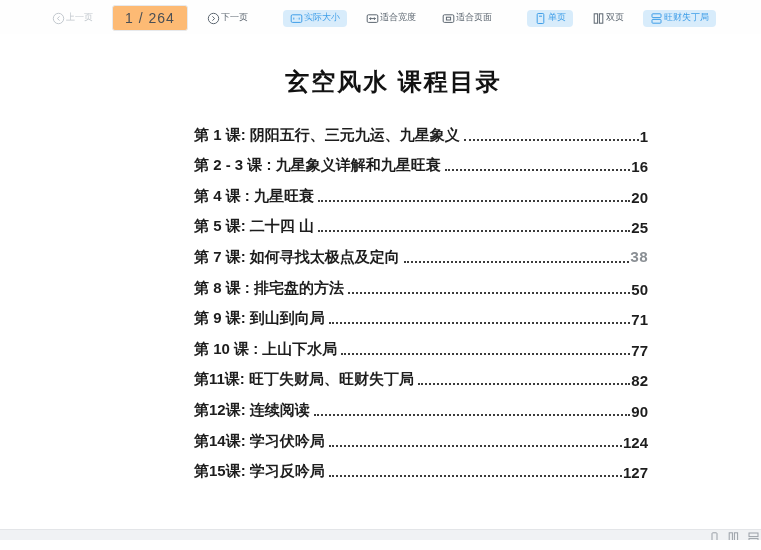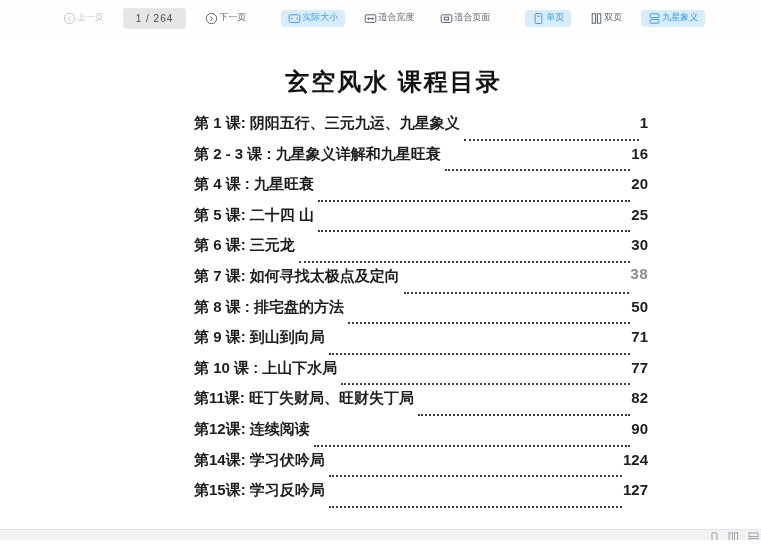--- a/index.html
+++ b/index.html
@@ -33,24 +33,24 @@
     line-height: 1.1;
     user-select: none;
   }
   .tb-btn svg { display: block; }
   .tb-btn.active {
     background: #d8ecfb;
     color: #3f9ee8;
   }
   .tb-btn.disabled { color: #c2c8ce; }
   .page-box {
-    font-size: 10px;
+    font-size: 14px;
     color: #4a4f55;
     border: 1px solid #e7e9ec;
-    background: #e5e5e5;
+    background: #fdba74;
     border-radius: 3px;
     padding: 4px 12px;
     letter-spacing: 1px;
   }
   .tb-spacer { width: 4px; }
 
   
   .page {
     position: relative;
     height: 506px;
@@ -65,20 +65,21 @@
     font-weight: 700;
     letter-spacing: 2px;
     color: #121212;
   }
   .toc {
     width: 454px;
     margin: 16px auto 0 168px;
   }
   .toc-row {
     display: flex;
+    align-items: flex-end;
     height: 30.6px;
     font-size: 15px;
     font-weight: 600;
     color: #1d1d1d;
     white-space: nowrap;
   }
   .toc-label { flex: 0 0 auto; }
   .leader {
     flex: 1 1 auto;
     border-bottom: 2px dotted #3b3b3b;
@@ -189,21 +190,21 @@
     <span>双页</span>
   </div>
 
   <div class="tb-btn active">
     <span>
       <svg width="13" height="13" viewBox="0 0 13 13" fill="none" stroke="currentColor" stroke-width="1">
         <rect x="2" y="1.8" width="9" height="3.8" rx="0.8"></rect>
           <rect x="2" y="7.4" width="9" height="3.8" rx="0.8"></rect>
       </svg>
     </span>
-    <span>九星象义</span>
+    <span>旺财失丁局</span>
   </div>
 
 </div>
 
 <div class="page">
   <div class="doc-title">玄空风水 课程目录</div>
 
   <div class="toc">
     <div class="toc-row">
       <span class="toc-label">第 1 课: 阴阳五行、三元九运、九星象义</span>
@@ -222,25 +223,20 @@
       <span class="leader"></span>
       <span class="toc-page">20</span>
     </div>
 
     <div class="toc-row">
       <span class="toc-label">第 5 课: 二十四 山</span>
       <span class="leader"></span>
       <span class="toc-page">25</span>
     </div>
 
-    <div class="toc-row">
-      <span class="toc-label">第 6 课: 三元龙</span>
-      <span class="leader"></span>
-      <span class="toc-page">30</span>
-    </div>
 
     <div class="toc-row">
       <span class="toc-label">第 7 课: 如何寻找太极点及定向</span>
       <span class="leader"></span>
       <span class="toc-page muted">38</span>
     </div>
 
     <div class="toc-row">
       <span class="toc-label">第 8 课 : 排宅盘的方法</span>
       <span class="leader"></span>

